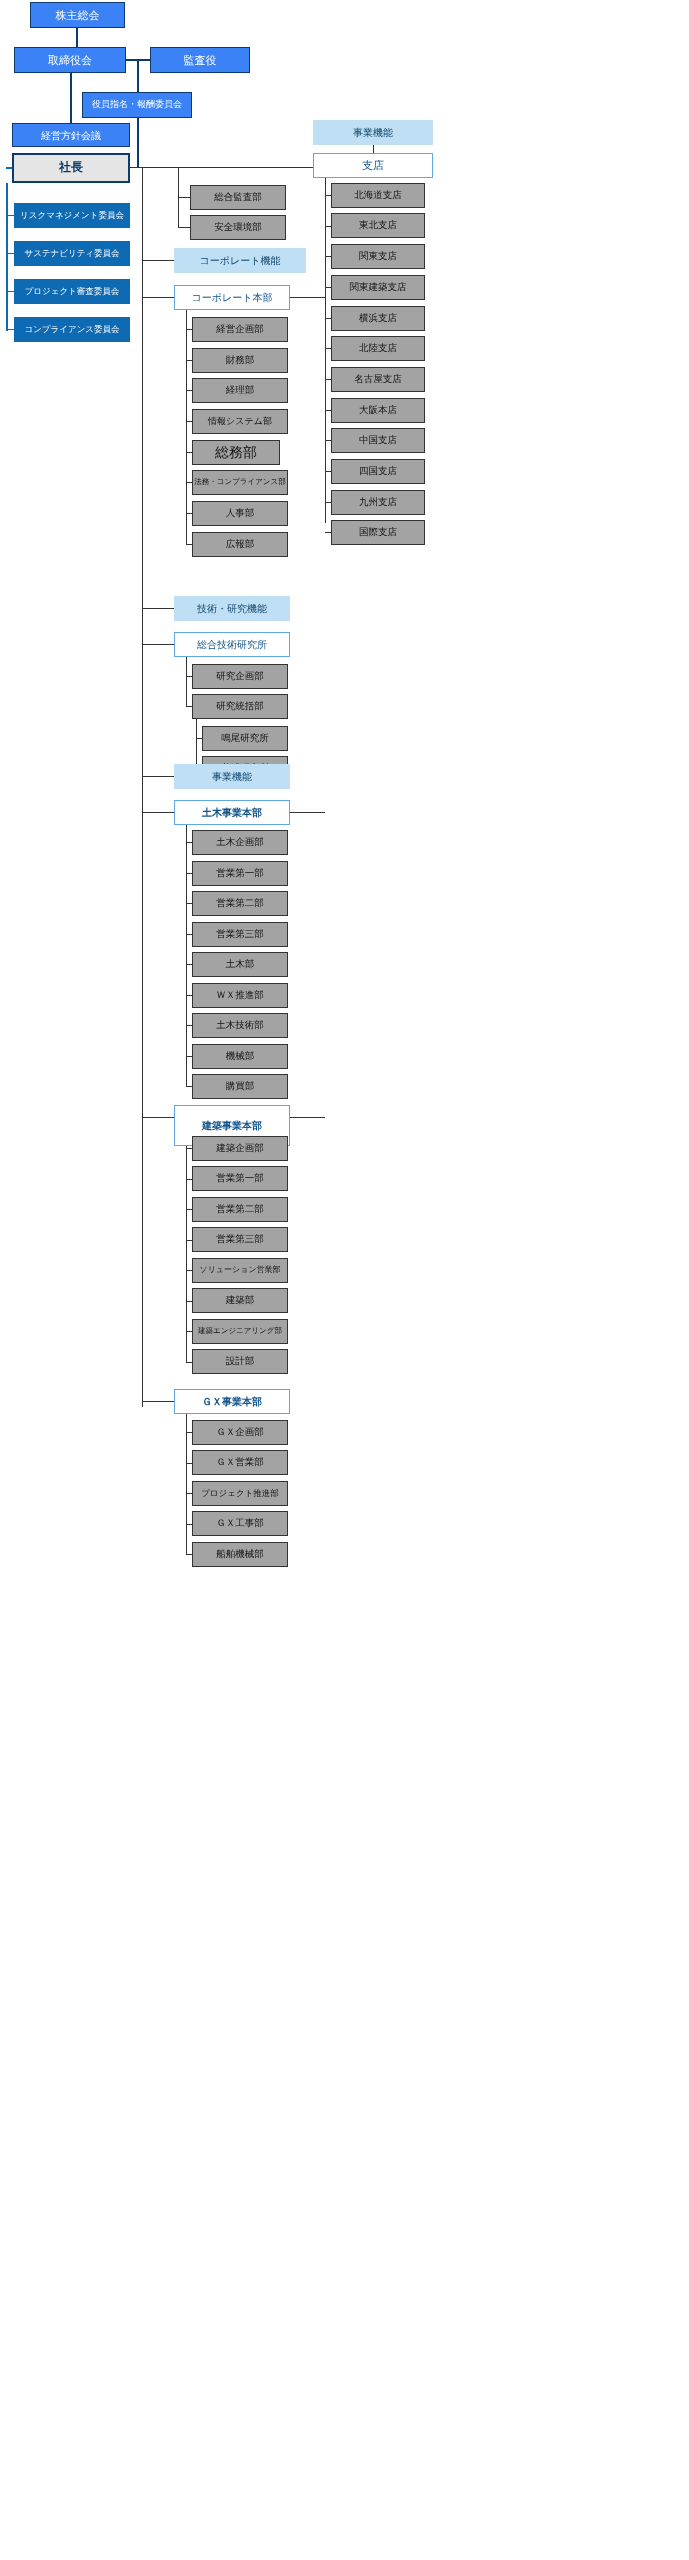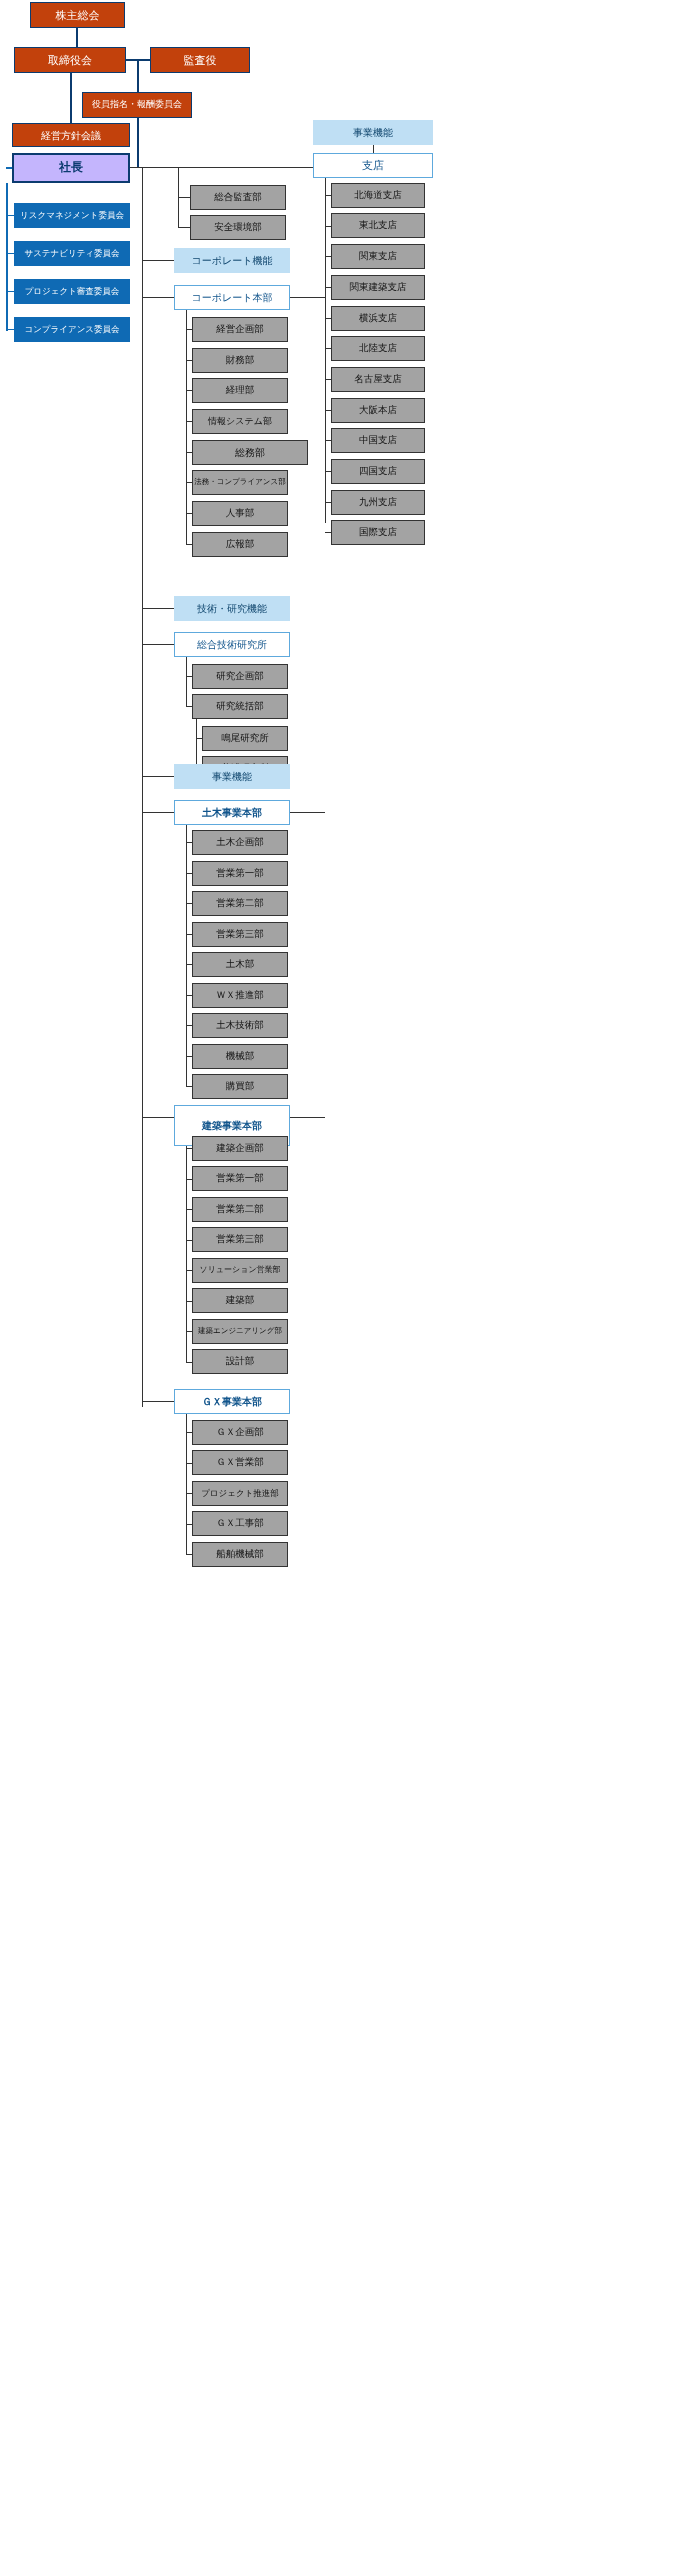--- a/index.html
+++ b/index.html
@@ -24,33 +24,33 @@
     box-sizing: border-box;
     display: flex;
     align-items: center;
     justify-content: center;
     text-align: center;
     line-height: 1.1;
     white-space: nowrap;
   }
   
   .t-navy {
-    background: #c2410c;
+    background: #3b82f6;
     border: 1px solid #0b3b6f;
     color: #ffffff;
   }
   
   .t-blue {
     background: #0f6ab4;
     border: 1px solid #0f6ab4;
     color: #ffffff;
   }
   
   .t-pres {
-    background: #c4b5fd;
+    background: #e5e5e5;
     border: 2px solid #0b3b6f;
     color: #0b3b6f;
   }
   
   .t-lblue {
     background: #bfdff4;
     border: 1px solid #bfdff4;
     color: #12486f;
   }
   
@@ -257,39 +257,39 @@
       <span>国際支店</span>
     </div>
 
   <div class="node t-plain" style="left:190px; top:185px; width:96px; height:25px; font-size:9.5px;">
       <span>総合監査部</span>
     </div>
   <div class="node t-plain" style="left:190px; top:215px; width:96px; height:25px; font-size:9.5px;">
       <span>安全環境部</span>
     </div>
 
-  <div class="node t-lblue" style="left:174px; top:248px; width:116px; height:25px; font-size:10px;">
+  <div class="node t-lblue" style="left:174px; top:248px; width:132px; height:25px; font-size:10px;">
       <span>コーポレート機能</span>
     </div>
   <div class="node t-hq" style="left:174px; top:285px; width:116px; height:25px; font-size:10px;">
       <span>コーポレート本部</span>
     </div>
   <div class="node t-plain" style="left:192px; top:317px; width:96px; height:25px; font-size:9.5px;">
       <span>経営企画部</span>
     </div>
   <div class="node t-plain" style="left:192px; top:348px; width:96px; height:25px; font-size:9.5px;">
       <span>財務部</span>
     </div>
   <div class="node t-plain" style="left:192px; top:378px; width:96px; height:25px; font-size:9.5px;">
       <span>経理部</span>
     </div>
   <div class="node t-plain" style="left:192px; top:409px; width:96px; height:25px; font-size:9px;text-align:center;">
       <span>情報システム部</span>
     </div>
-  <div class="node t-plain" style="left:192px; top:440px; width:116px; height:25px; font-size:10px;">
+  <div class="node t-plain" style="left:192px; top:440px; width:88px; height:25px; font-size:14px;">
       <span>総務部</span>
     </div>
   <div class="node t-plain" style="left:192px; top:470px; width:96px; height:25px; font-size:7.5px;">
       <span>法務・コンプライアンス部</span>
     </div>
   <div class="node t-plain" style="left:192px; top:501px; width:96px; height:25px; font-size:9.5px;">
       <span>人事部</span>
     </div>
   <div class="node t-plain" style="left:192px; top:532px; width:96px; height:25px; font-size:9.5px;">
       <span>広報部</span>

